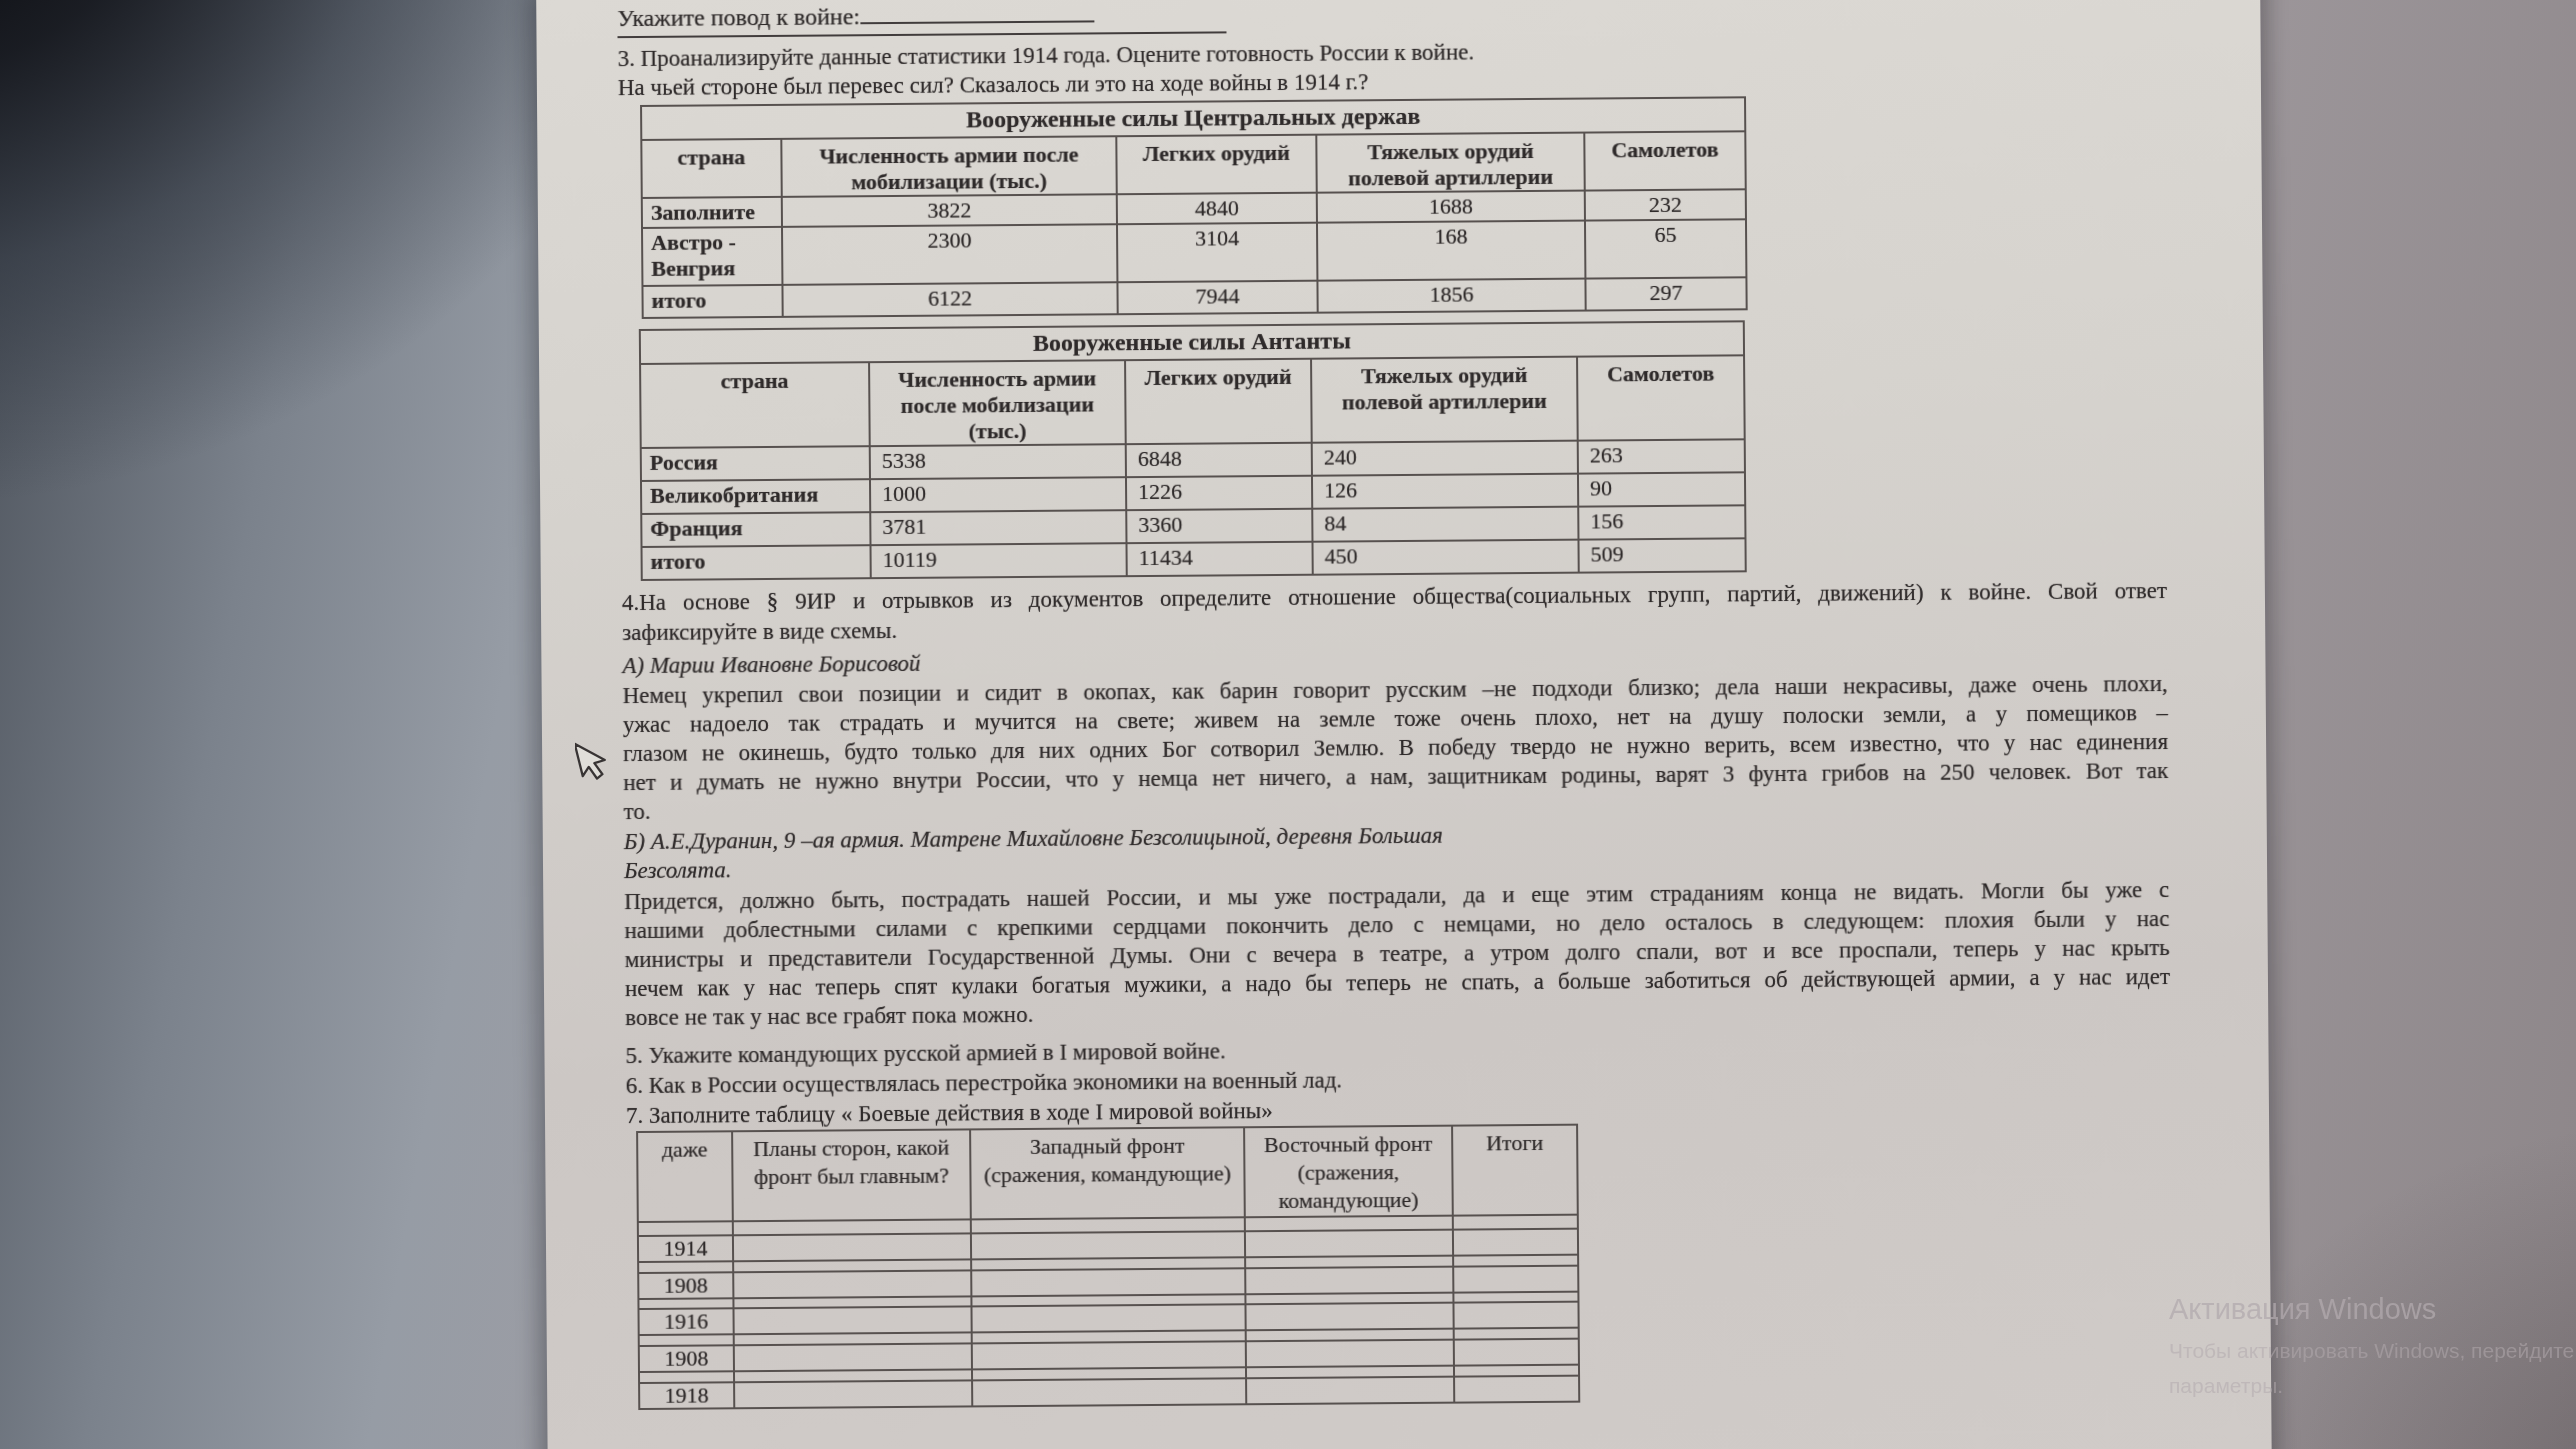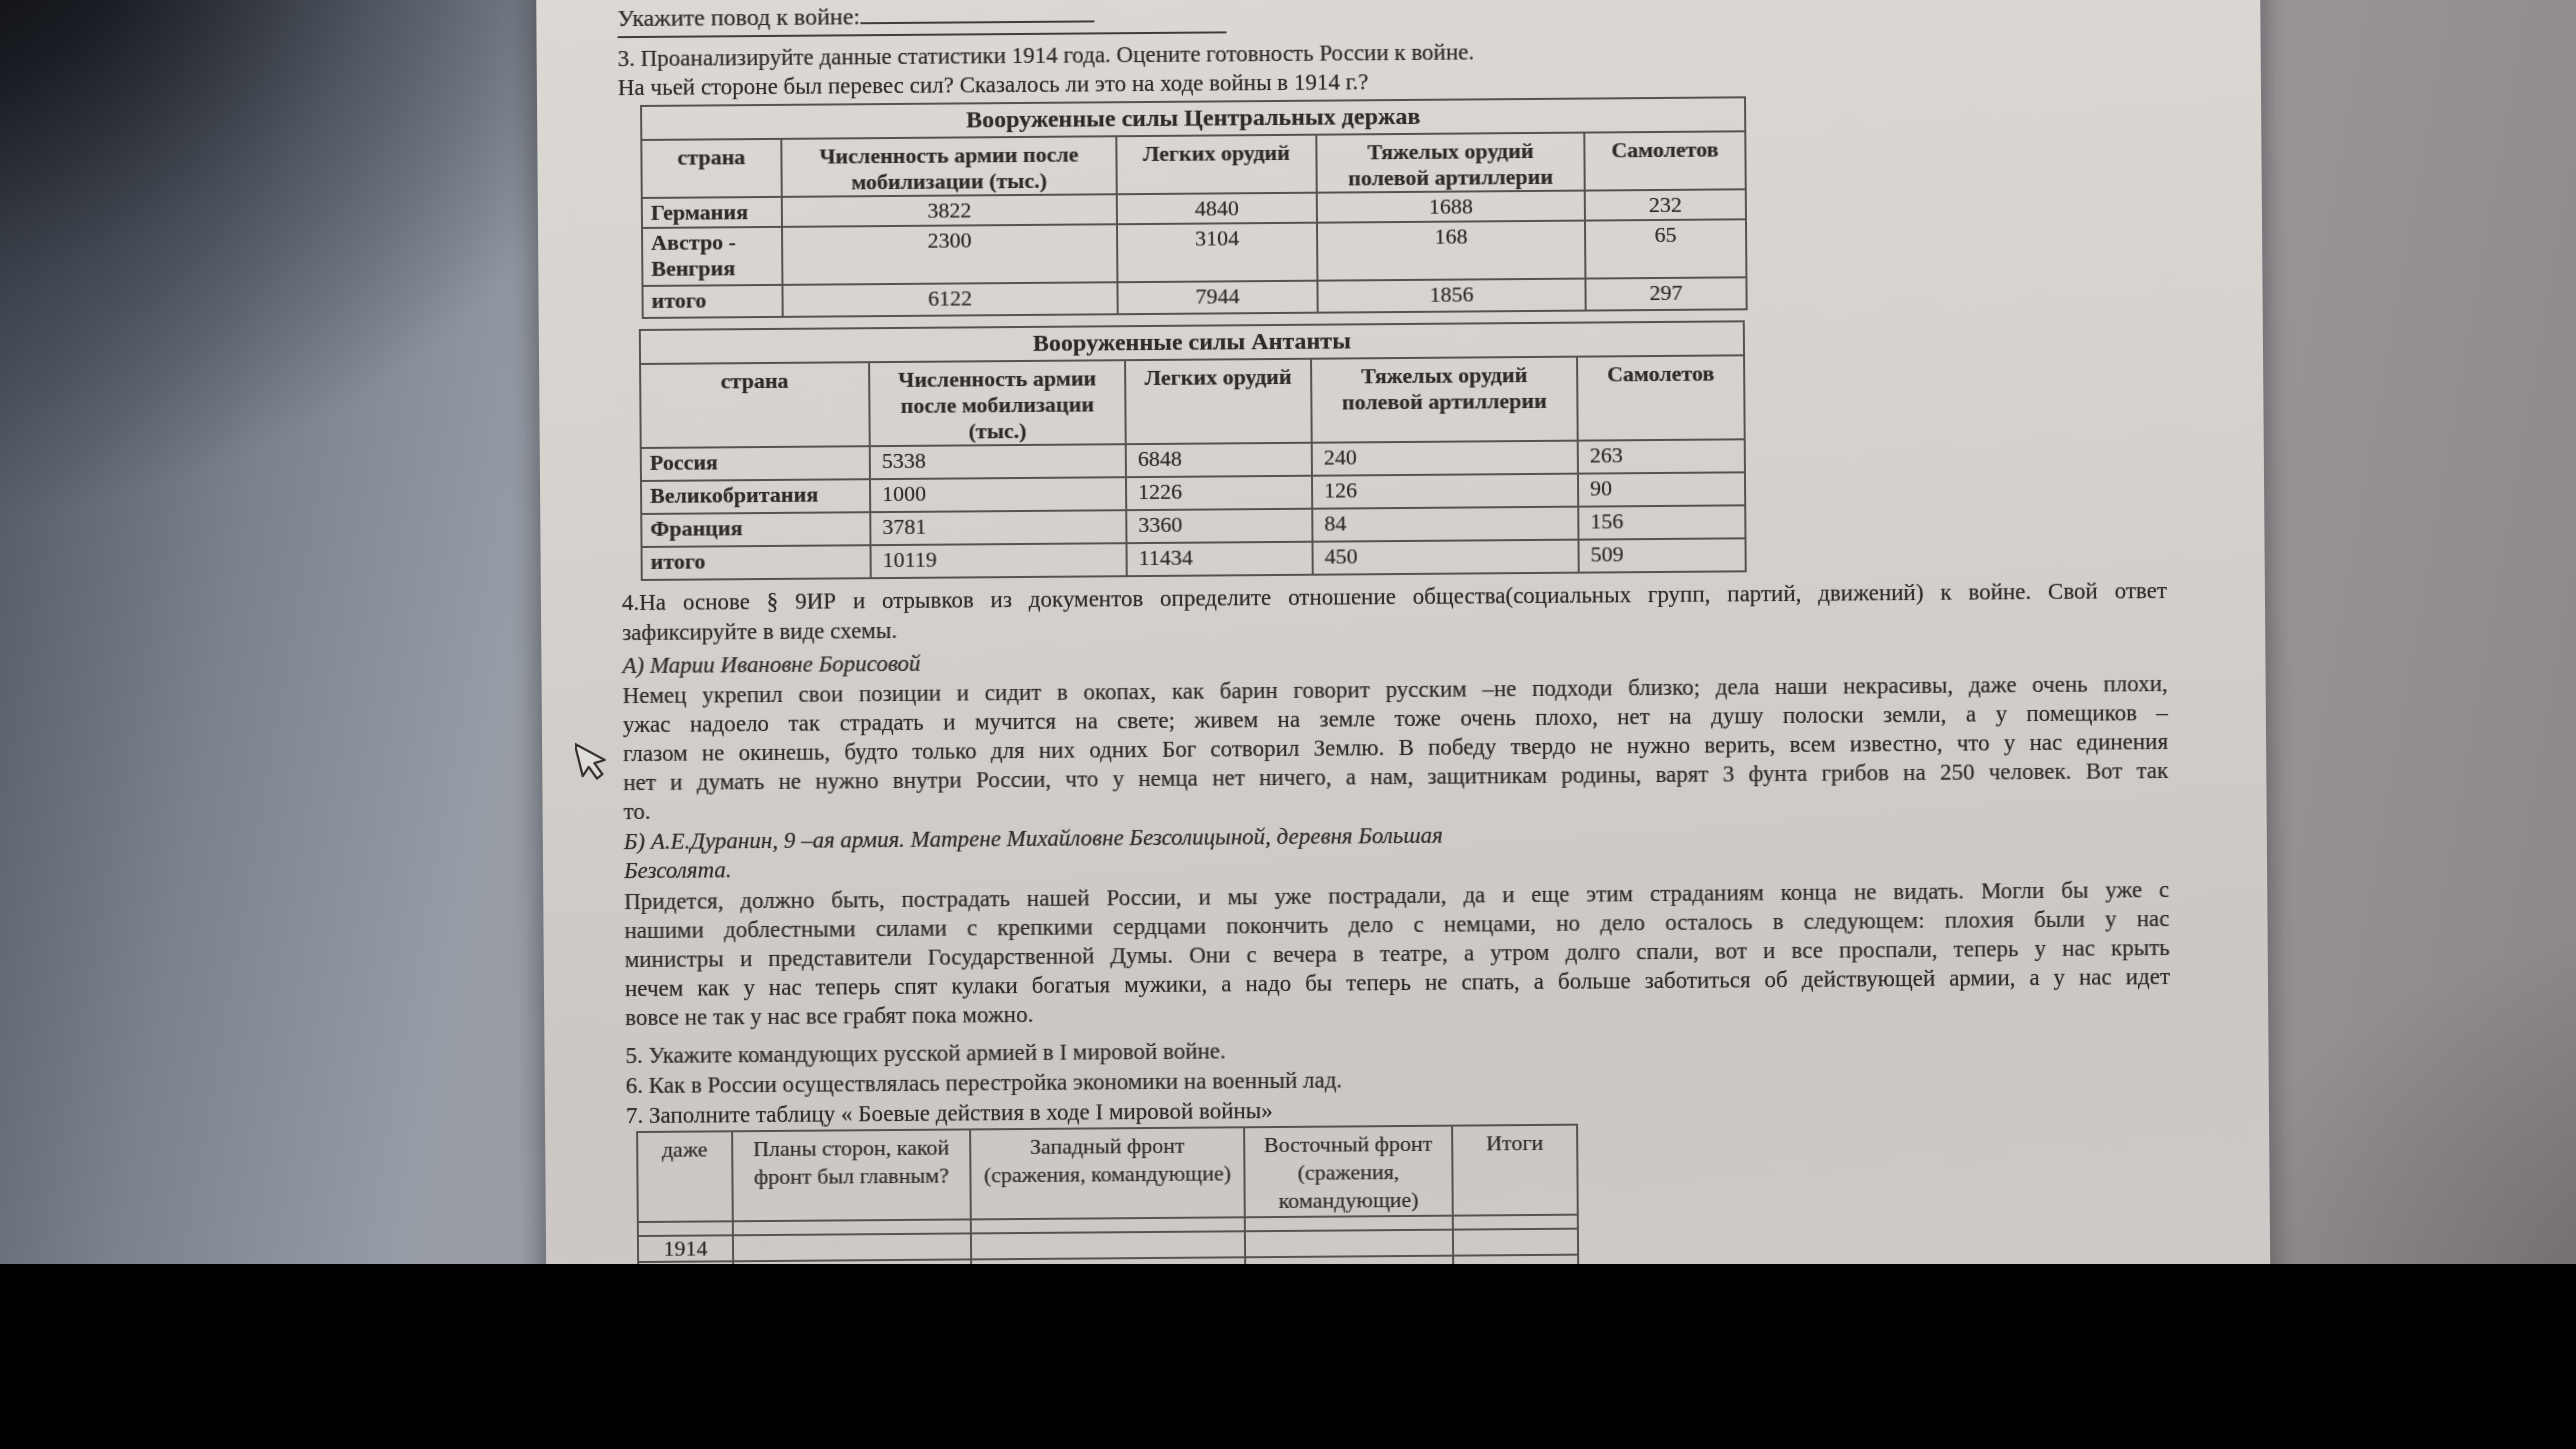--- a/index.html
+++ b/index.html
@@ -1,17 +1,17 @@
 <!DOCTYPE html>
 <html style="font-size:12.6px"><head>
 <meta charset="utf-8">
 <style>
   html,body{margin:0;padding:0;background:#000;}
   .screen{
-    position:relative;width:2576px;height:1264px;overflow:hidden;
+    position:relative;width:2576px;height:1449px;overflow:hidden;
     font-family:"Liberation Serif","DejaVu Serif",serif;color:#2e2a2a;
     background:
       radial-gradient(ellipse 1184px 987px at -4% -10%, rgba(4,4,7,0.97) 0%, rgba(18,20,26,0.88) 22%, rgba(40,46,56,0.55) 42%, rgba(0,0,0,0) 66%),
       radial-gradient(ellipse 710px 552px at 104% 104%, rgba(58,50,54,0.35) 0%, rgba(0,0,0,0) 70%),
       linear-gradient(100deg,#4c525b 0%,#7b828c 12%,#969ca5 22%,#a39ea3 38%,#a7a1a4 58%,#9d979b 78%,#8d8689 100%);
   }
   .page{
     position:absolute;left:542px;top:-16px;width:1724px;height:1500px;
     background:linear-gradient(176deg,#dcd9d4 0%,#d6d3ce 30%,#ccc7c4 68%,#d0cbc8 100%);
     box-shadow:-9.5px 0 20.5px rgba(18,18,24,.30), 11px 0 17.4px rgba(18,18,24,.20);
@@ -76,21 +76,21 @@
             <td colspan="5">Вооруженные силы Центральных держав</td>
           </tr>
       <tr class="head">
         <td>страна</td>
         <td>Численность армии после мобилизации (тыс.)</td>
         <td>Легких орудий</td>
         <td>Тяжелых орудий полевой артиллерии</td>
         <td>Самолетов</td>
       </tr>
       <tr style="height:28px;">
-        <td class="c-name">Германия</td>
+        <td class="c-name">Заполните</td>
         <td class="num">3822</td>
         <td class="num">4840</td>
         <td class="num">1688</td>
         <td class="num">232</td>
       </tr>
       <tr style="height:58px;">
         <td class="c-name">Австро - Венгрия</td>
         <td class="num">2300</td>
         <td class="num">3104</td>
         <td class="num">168</td>

